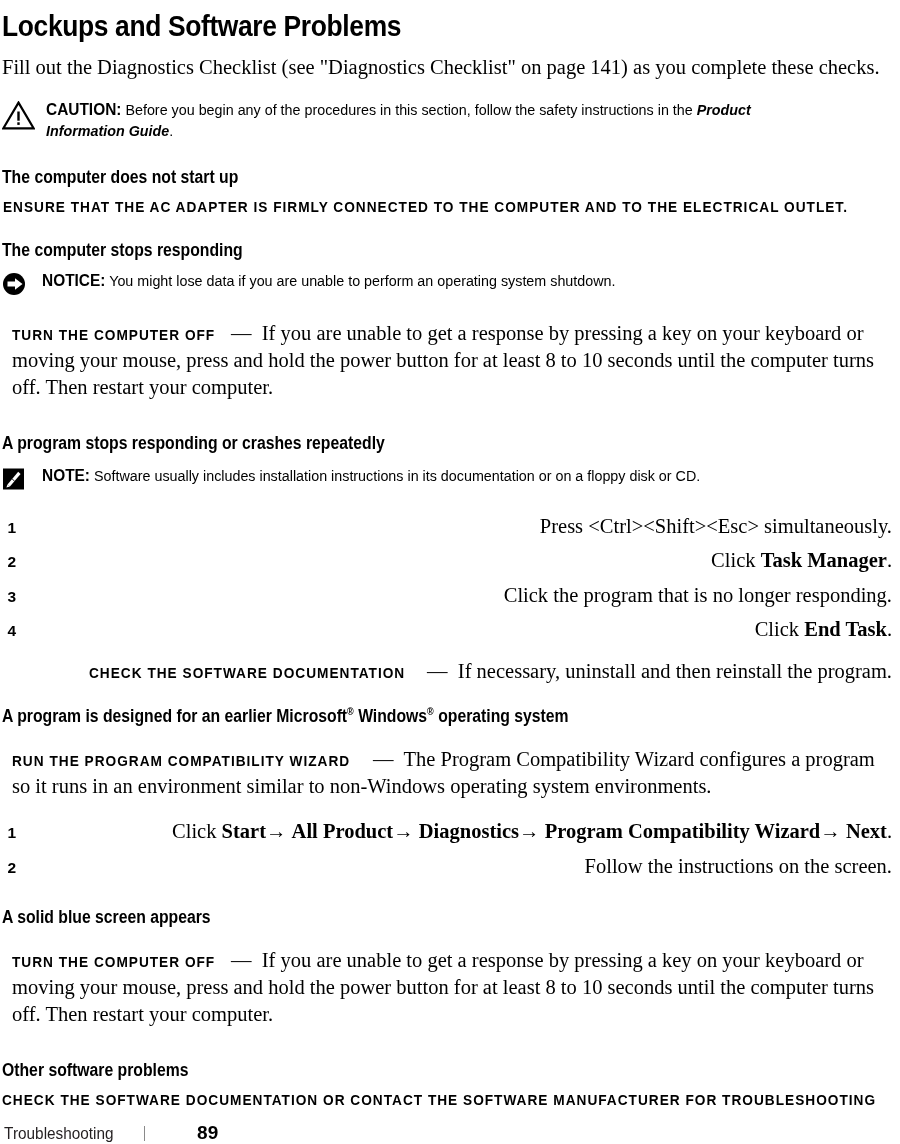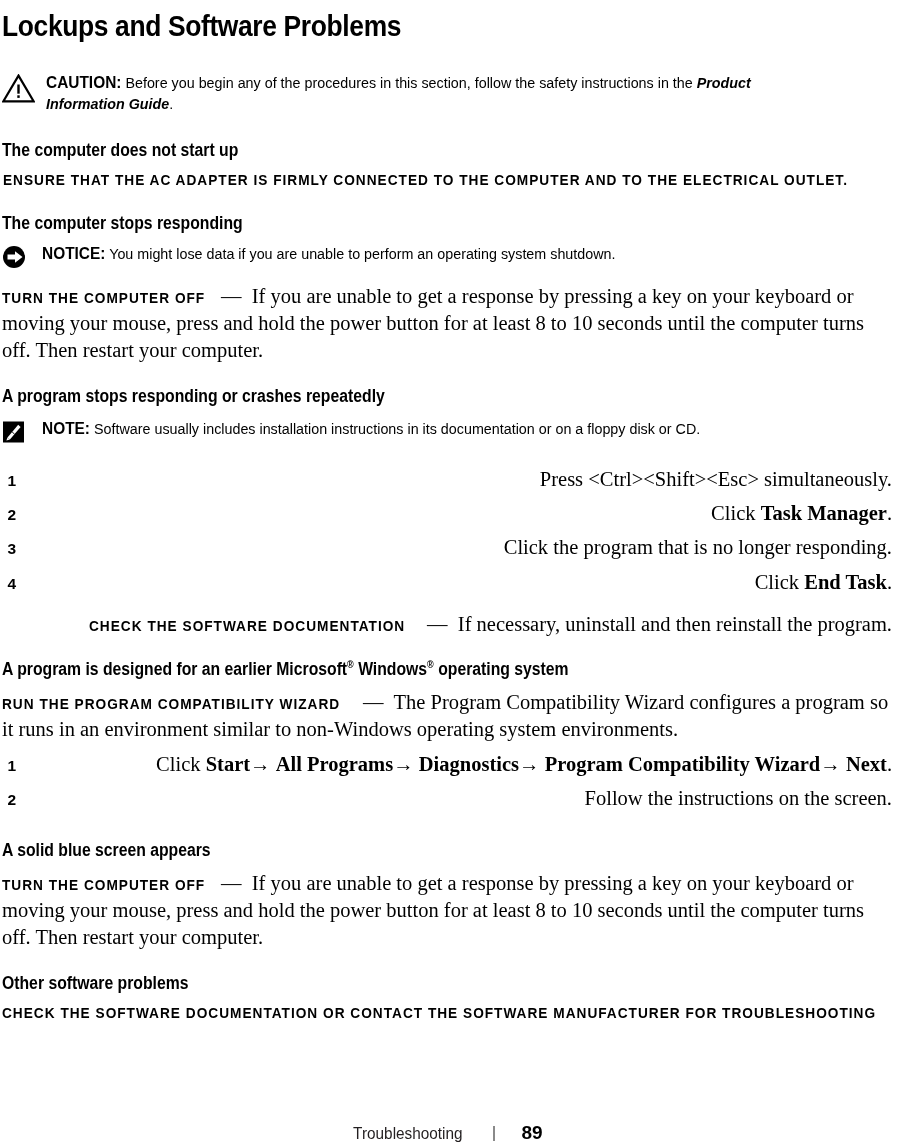--- a/index.html
+++ b/index.html
@@ -74,21 +74,21 @@
   }
   .runin-body {
     font-family: "Liberation Serif", serif;
     font-size: 20.5px;
     letter-spacing: 0;
     text-transform: none;
   }
   .para-after-runin {
     font-size: 20.5px;
     line-height: 1.32;
-    margin: 0;
+    margin: 10px;
   }
   b, strong { font-weight: bold; }
 
   
   .callout {
     display: flex;
     align-items: flex-start;
     gap: 0;
     justify-content: center;
   }
@@ -141,21 +141,21 @@
   }
   ol.steps li .step-text { flex: 1 1 auto; text-align: right; }
 
   
   .footer {
     position: absolute;
     left: 0;
     bottom: 8px;
     width: 892px;
     display: flex;
-    justify-content: center;
+    justify-content: flex-start;
     align-items: baseline;
     font-family: "Liberation Sans Narrow", "Liberation Sans", sans-serif;
   }
   .footer .foot-label {
     font-size: 16.5px;
     color: #231f20;
     transform: scaleX(0.93);
     transform-origin: right baseline;
   }
   .footer .foot-sep {
@@ -166,40 +166,42 @@
     margin: 0 22px 0 26px;
     position: relative;
     top: 2px;
   }
   .footer .foot-pageno {
     font-size: 19px;
     font-weight: bold;
     color: #000;
     min-width: 26px;
     text-align: right;
+    margin-left: 25px;
   }
 
   
   .sp-8  { height: 8px; }
   .sp-10 { height: 10px; }
   .sp-12 { height: 12px; }
   .sp-18 { height: 18px; }
   .sp-20 { height: 20px; }
   .sp-22 { height: 22px; }
   .sp-26 { height: 26px; }
 </style>
 </head>
 <body>
 
 <div class="page">
 
   <h1 class="chapter-title">Lockups and Software Problems</h1>
 
   <div class="sp-12"></div>
 
+  <p class="body">Fill out the Diagnostics Checklist (see "Diagnostics Checklist" on page 141) as you complete these checks.</p>
 
   <div class="sp-18"></div>
 
   <div class="callout caution">
     <div class="callout-icon">
       <svg width="33" height="29" viewBox="0 0 33 29" aria-hidden="true">
         <path d="M16.5 1.6 L31.6 27.3 L1.4 27.3 Z" fill="none" stroke="#000" stroke-width="2.2" stroke-linejoin="miter"></path>
         <rect x="15.3" y="10.5" width="2.4" height="9.2" fill="#000"></rect>
         <rect x="15.3" y="21.3" width="2.4" height="2.6" fill="#000"></rect>
       </svg>
@@ -300,21 +302,21 @@
 
   <p class="para-after-runin">
     <span class="runin">Run the Program Compatibility Wizard</span><span class="runin-body">&nbsp;<span>—</span>&nbsp; <span>The Program Compatibility Wizard configures a program so it runs in an environment similar to non-Windows operating system environments.</span></span>
   </p>
 
   <div class="sp-8"></div>
 
   <ol class="steps">
     <li>
       <span class="num">1</span>
-      <span class="step-text"><span>Click </span><b>Start</b><b>→</b><b>&nbsp;</b><b>All Programs</b><b>→</b><b>&nbsp;</b><b>Diagnostics</b><b>→</b><b>&nbsp;</b><b>Program Compatibility Wizard</b><b>→</b><b>&nbsp;</b><b>Next</b><span>.</span></span>
+      <span class="step-text"><span>Click </span><b>Start</b><b>→</b><b>&nbsp;</b><b>All Product</b><b>→</b><b>&nbsp;</b><b>Diagnostics</b><b>→</b><b>&nbsp;</b><b>Program Compatibility Wizard</b><b>→</b><b>&nbsp;</b><b>Next</b><span>.</span></span>
     </li>
     <li>
       <span class="num">2</span>
       <span class="step-text">Follow the instructions on the screen.</span>
     </li>
   </ol>
 
   <div class="sp-20"></div>
 
   <h2 class="sec-head">A solid blue screen appears</h2>

